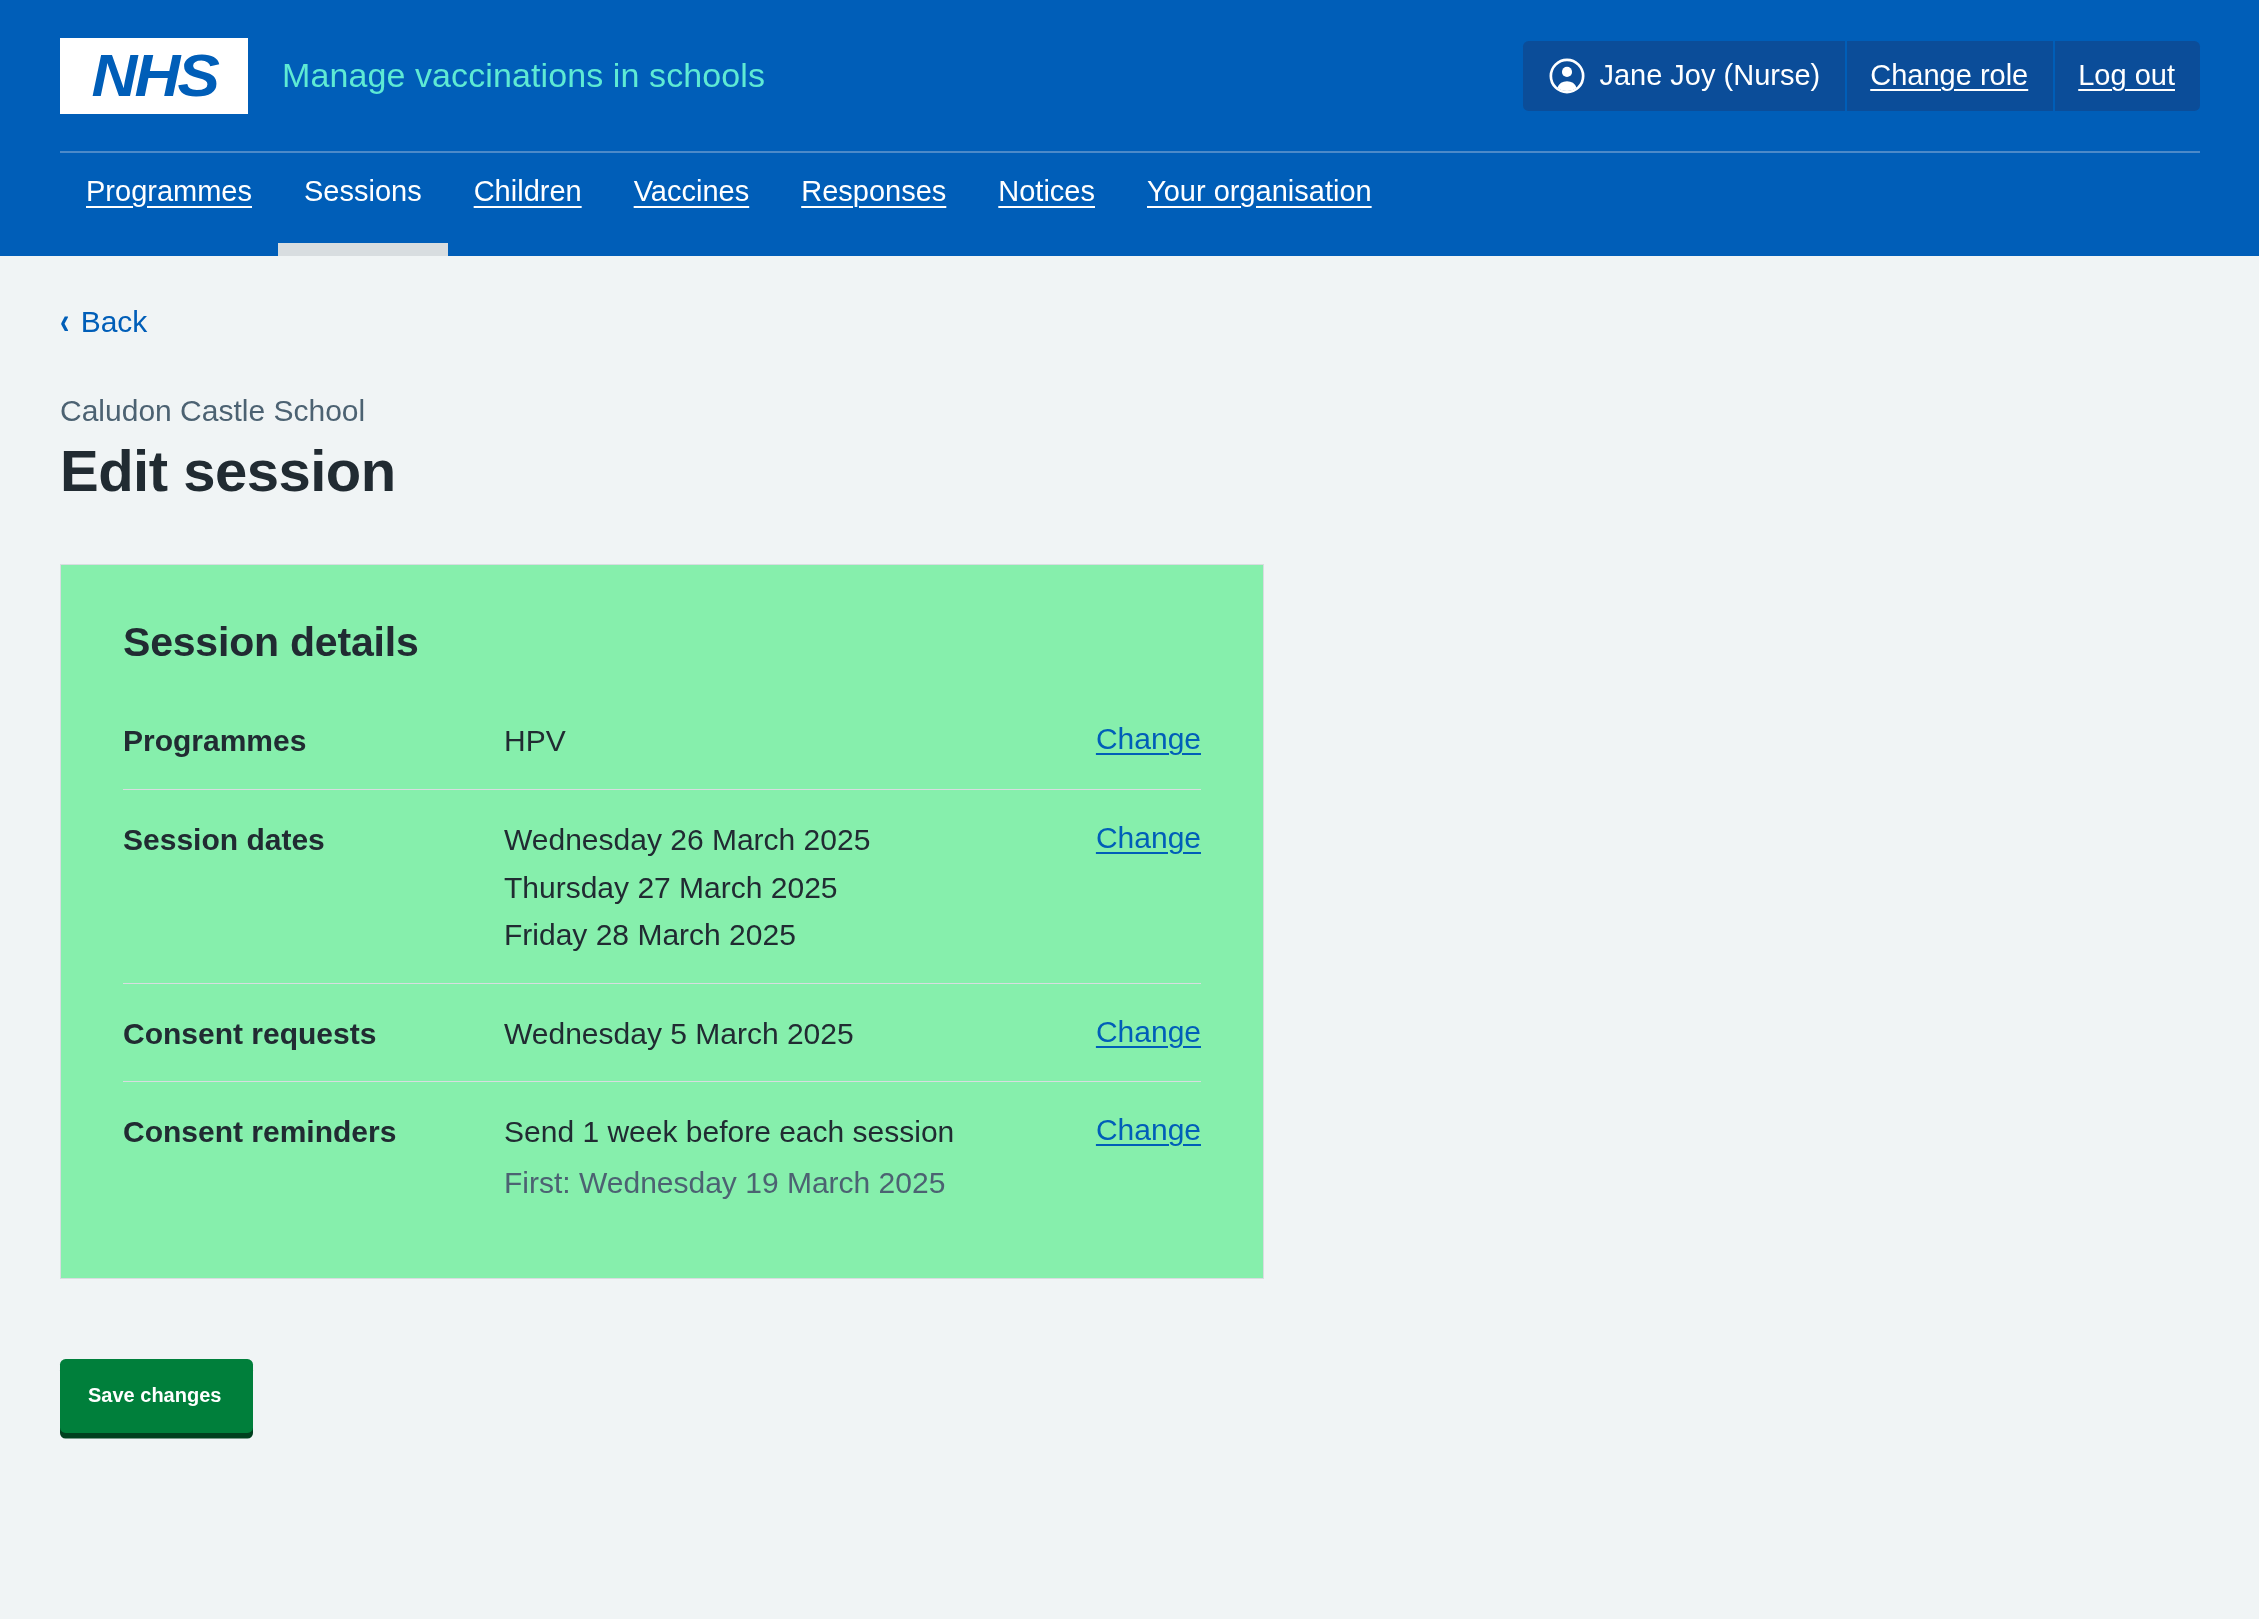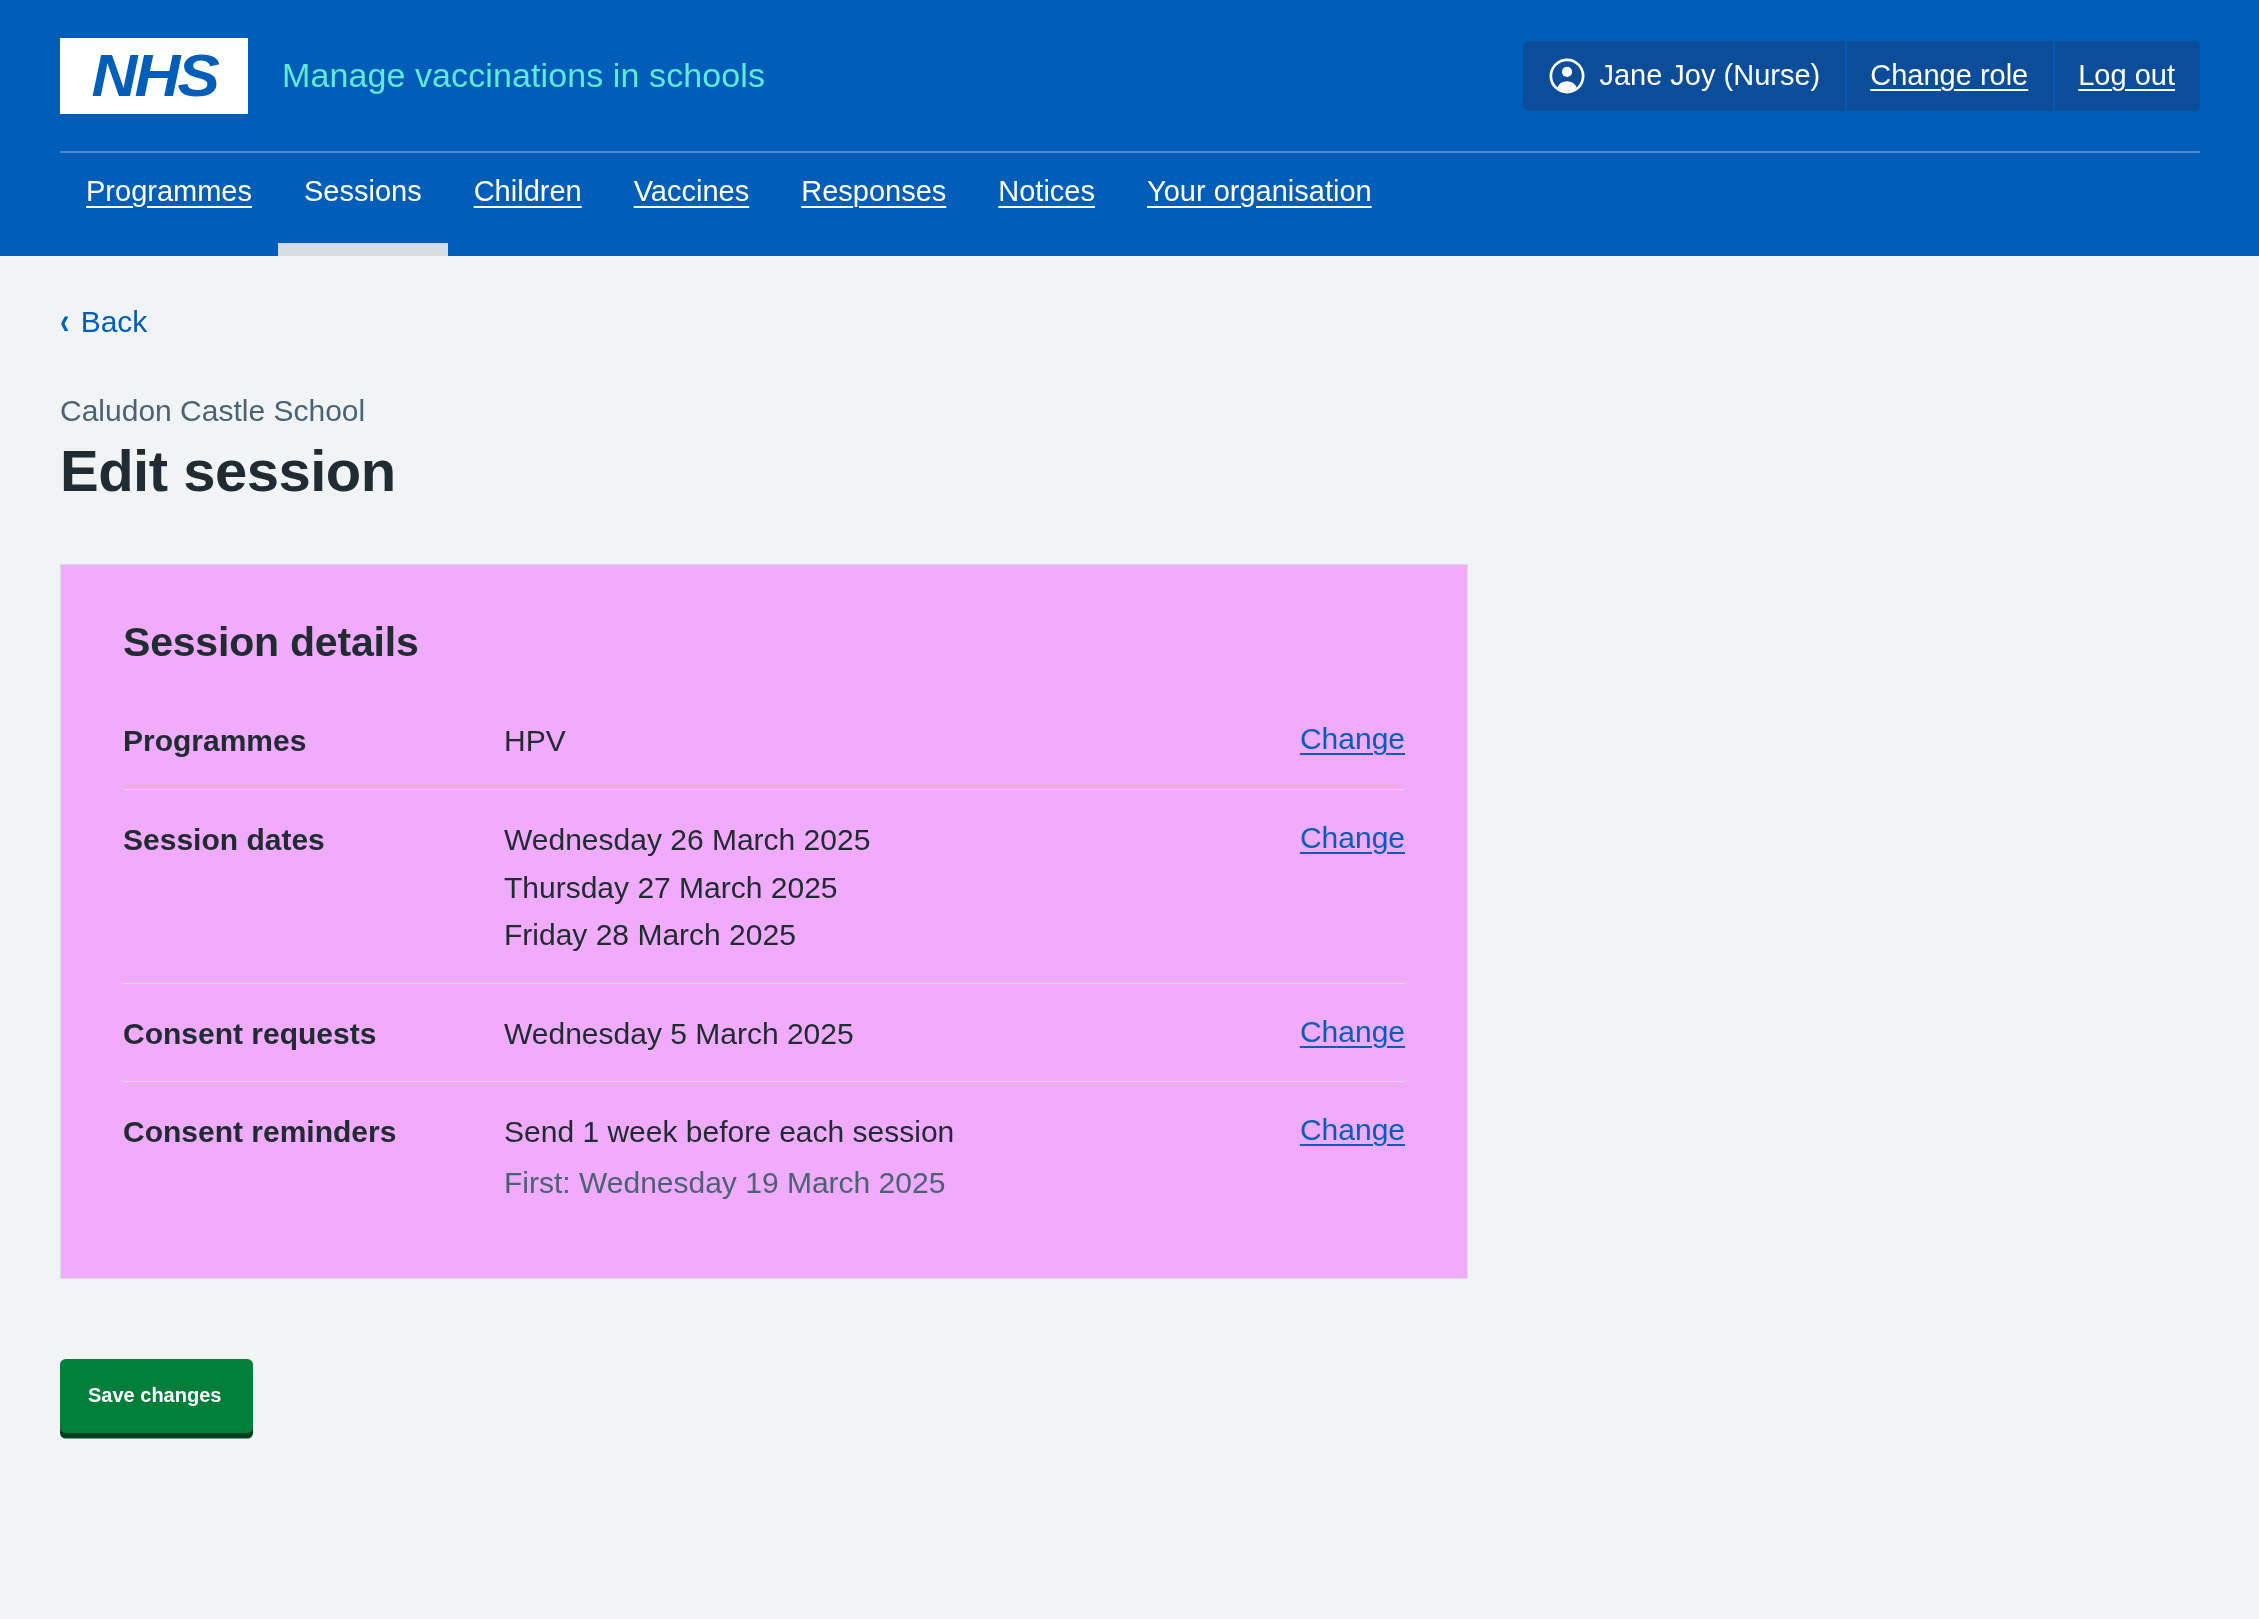--- a/index.html
+++ b/index.html
@@ -164,22 +164,22 @@
     color: #212b32;
     font-size: 58px;
     font-weight: 700;
     line-height: 1.15;
     letter-spacing: -0.5px;
   }
 
   
   .card {
     margin-top: 59px;
-    width: 1408px;
-    background: #f0abfc;
+    width: 1204px;
+    background: #86efac;
     border: 1.9px solid #d8dde0;
   }
   .card-body { padding: 0 62px; }
   .card-title {
     color: #212b32;
     font-size: 41px;
     font-weight: 700;
     padding-top: 54px;
     letter-spacing: -0.2px;
   }

